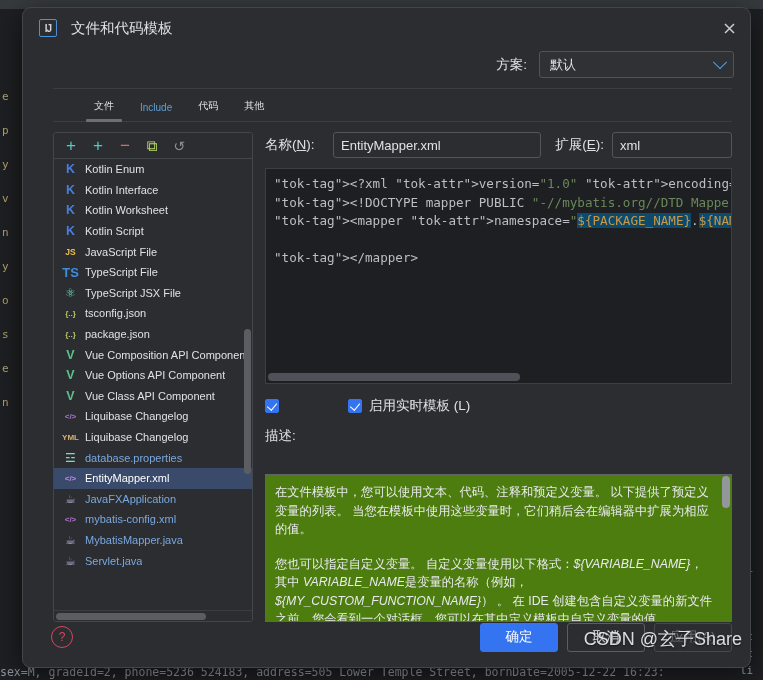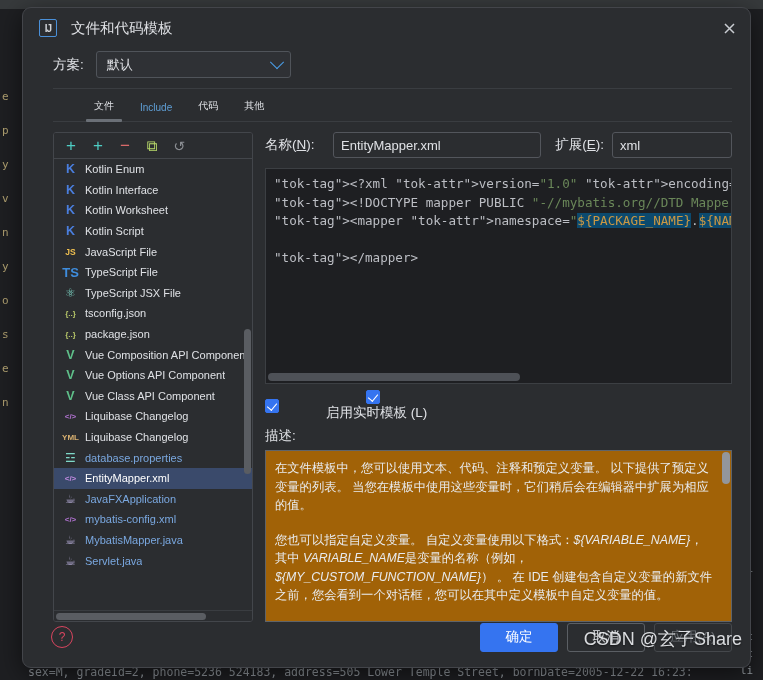--- a/index.html
+++ b/index.html
@@ -29,21 +29,20 @@
     white-space: pre;
     overflow: hidden;
   }
   #bg-bottom-text {
     position: absolute; left: 0; bottom: 1px; width: 763px;
     font-family: "DejaVu Sans Mono", monospace;
     font-size: 11.5px; color: #9aa0a6;
     white-space: pre;
     overflow: hidden;
     opacity: .9;
-    padding-left: 28px;
   }
   #bg-right-text {
     position: absolute; right: 1px; top: 560px; width: 22px;
     font-family: "DejaVu Sans Mono", monospace;
     font-size: 11px; line-height: 17px;
     color: #9aa0a6; white-space: pre; overflow: hidden;
   }
 
   
   #dialog {
@@ -90,20 +89,21 @@
     display: flex; align-items: center; justify-content: center;
     color: #c9ccd1; font-size: 15px;
     cursor: pointer;
     border-radius: 3px;
   }
 
   
   #scheme-row {
     display: flex; align-items: center;
     padding: 3px 16px 10px 30px;
+    justify-content: flex-end;
   }
   #scheme-label {
     font-size: 13.5px; color: #dfe1e5; margin-right: 12px;
   }
   #scheme-select {
     width: 195px; height: 27px;
     background: #2f3135;
     border: 1px solid #50545a;
     border-radius: 3px;
     display: flex; align-items: center;
@@ -311,34 +311,35 @@
   }
   .cb-box::after {
     content: "";
     position: absolute; left: 3px; top: 1px;
     width: 5px; height: 8px;
     border-right: 1.8px solid #fff;
     border-bottom: 1.8px solid #fff;
     transform: rotate(40deg);
   }
   .cb-lbl { font-size: 13.5px; color: #dfe1e5; }
-  #cb2-wrap { margin-left: 40px; flex-direction: column; }
+  #cb2-wrap { margin-left: 62px; }
 
   
   #desc-label {
     font-size: 13.5px; color: #dfe1e5;
     margin: 11px 0 5px 0;
   }
   #desc-box {
     flex: 1;
-    background: #a16207;
+    background: #4d7c0f;
     border: 1px solid #606469;
     position: relative;
     overflow: hidden;
     min-height: 0;
+    margin-top: 24px;
   }
   #desc-text {
     padding: 8px 16px 0 9px;
     font-size: 12.3px;
     line-height: 18.5px;
     color: #e8eaed;
   }
   #desc-text p { margin: 0 0 16px 0; }
   #desc-text i { font-style: italic; }
   #desc-vscroll {

